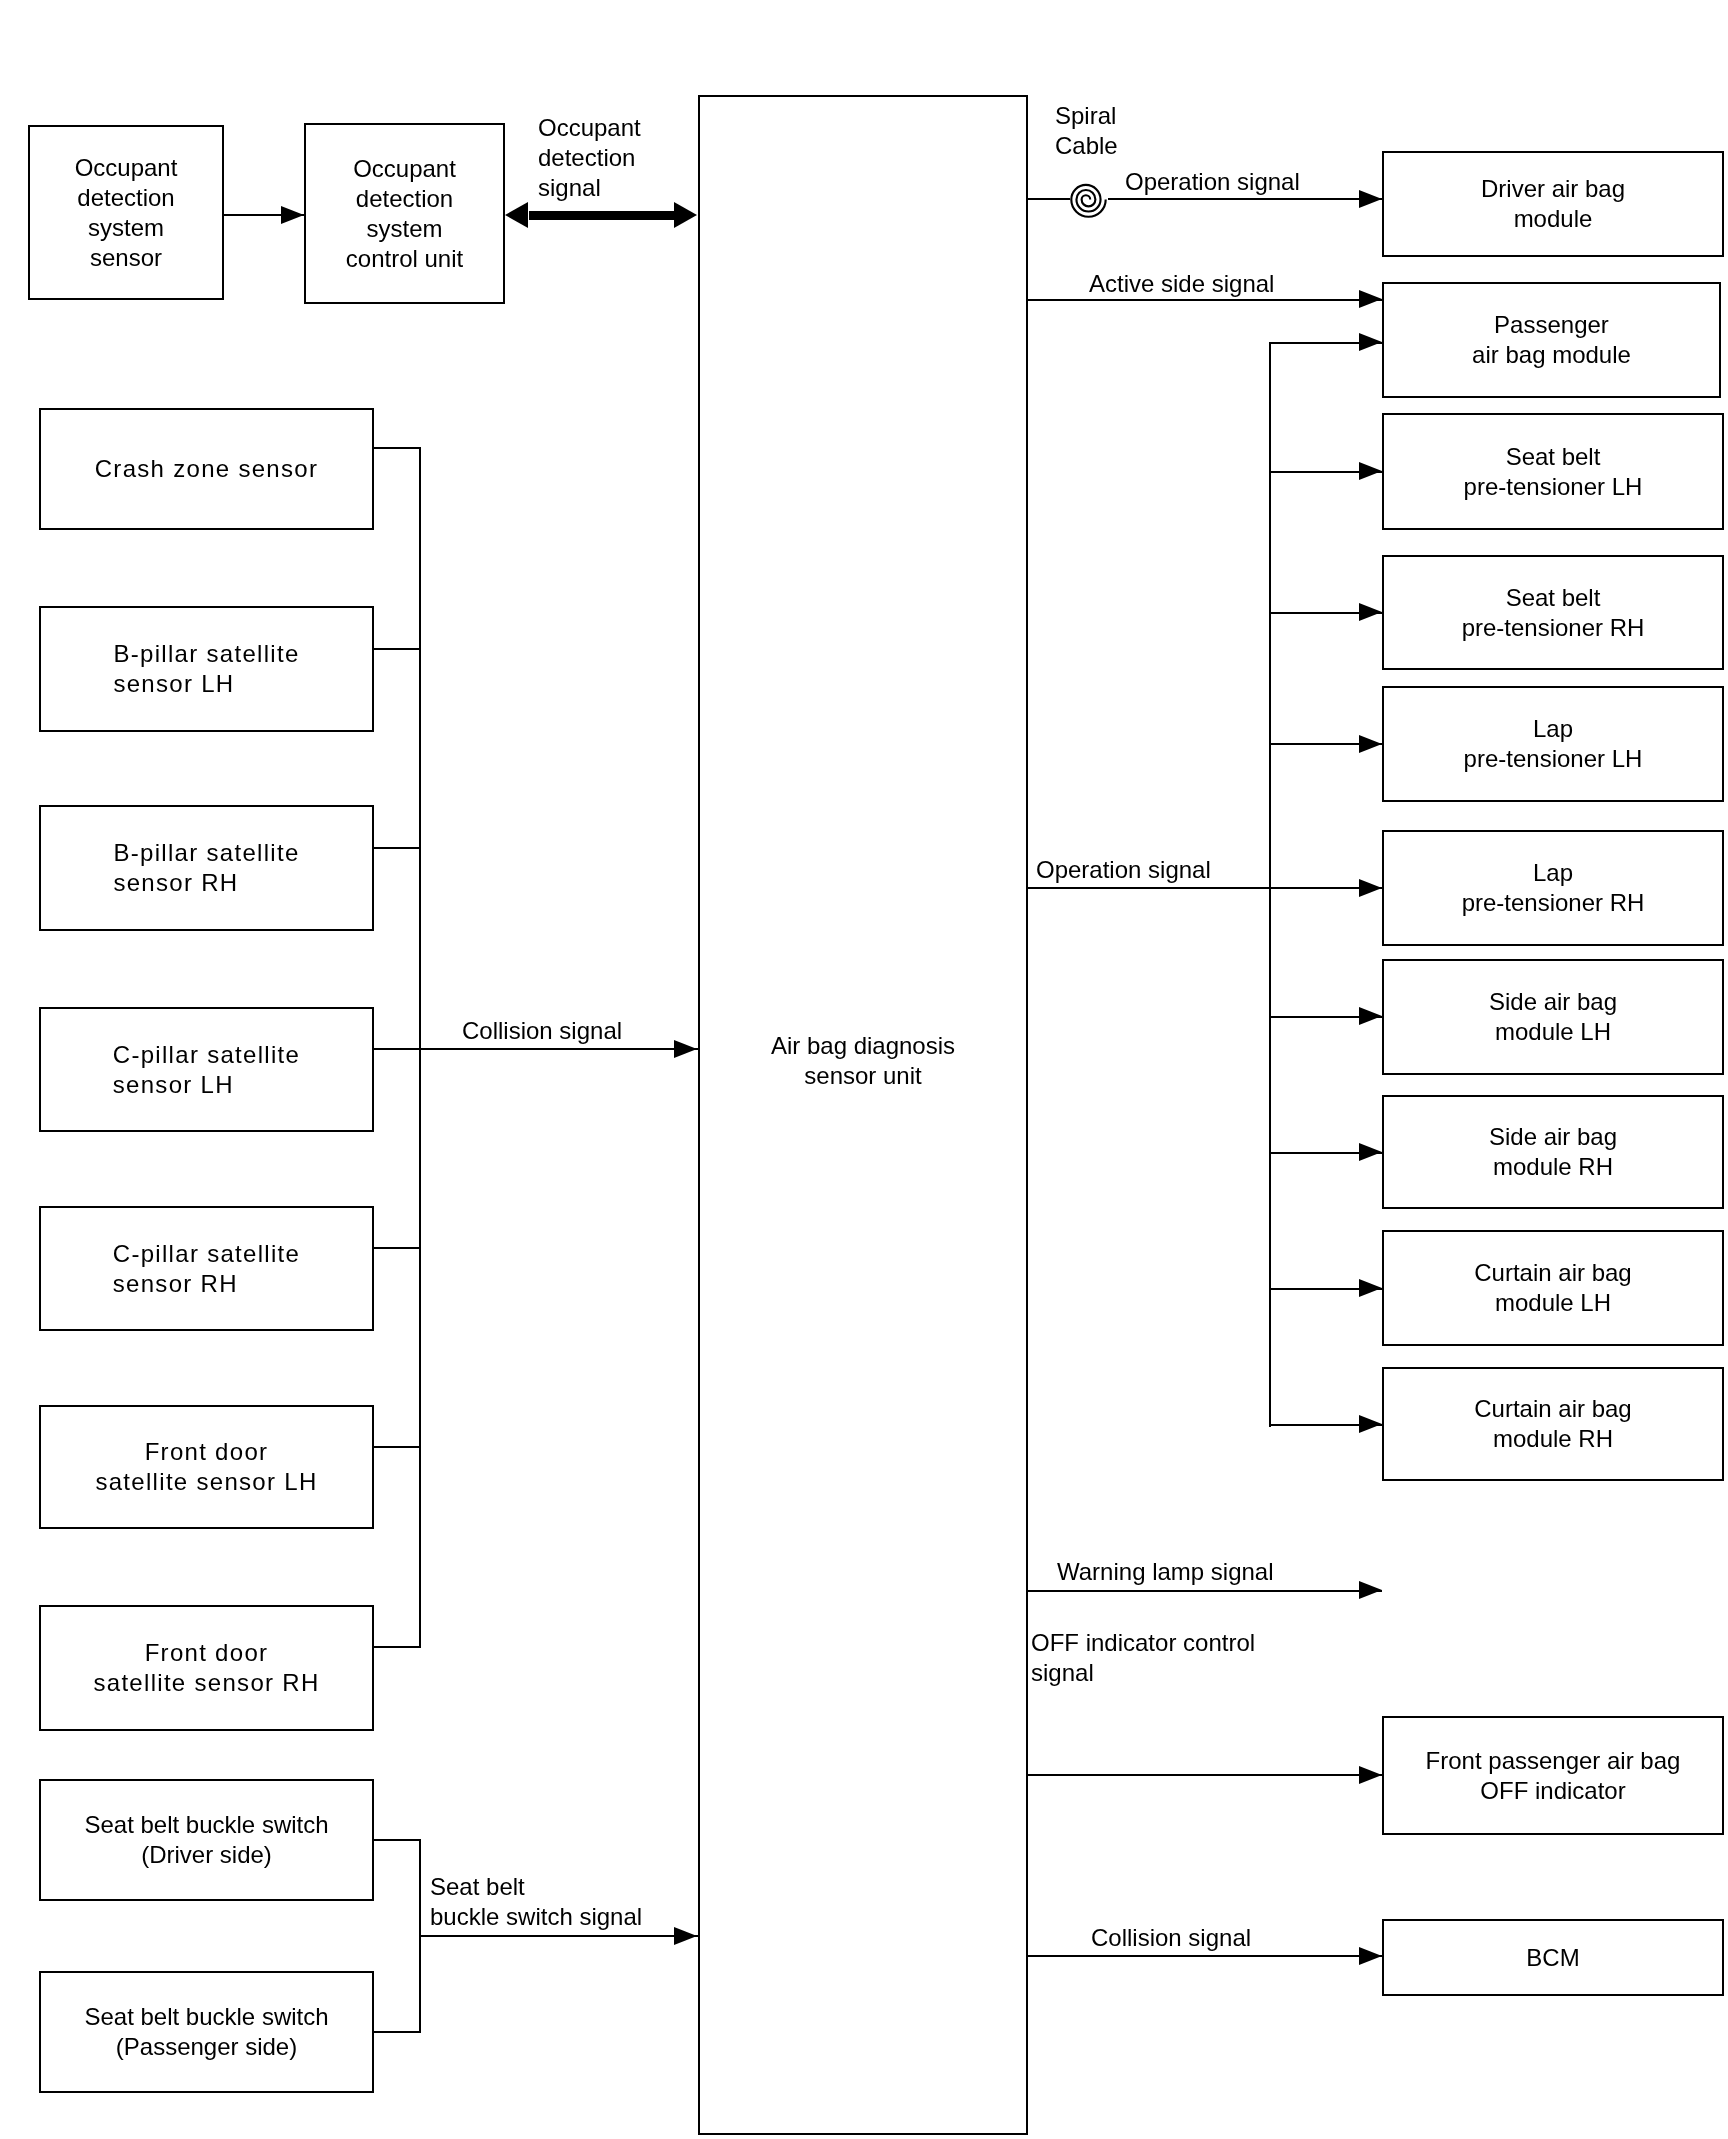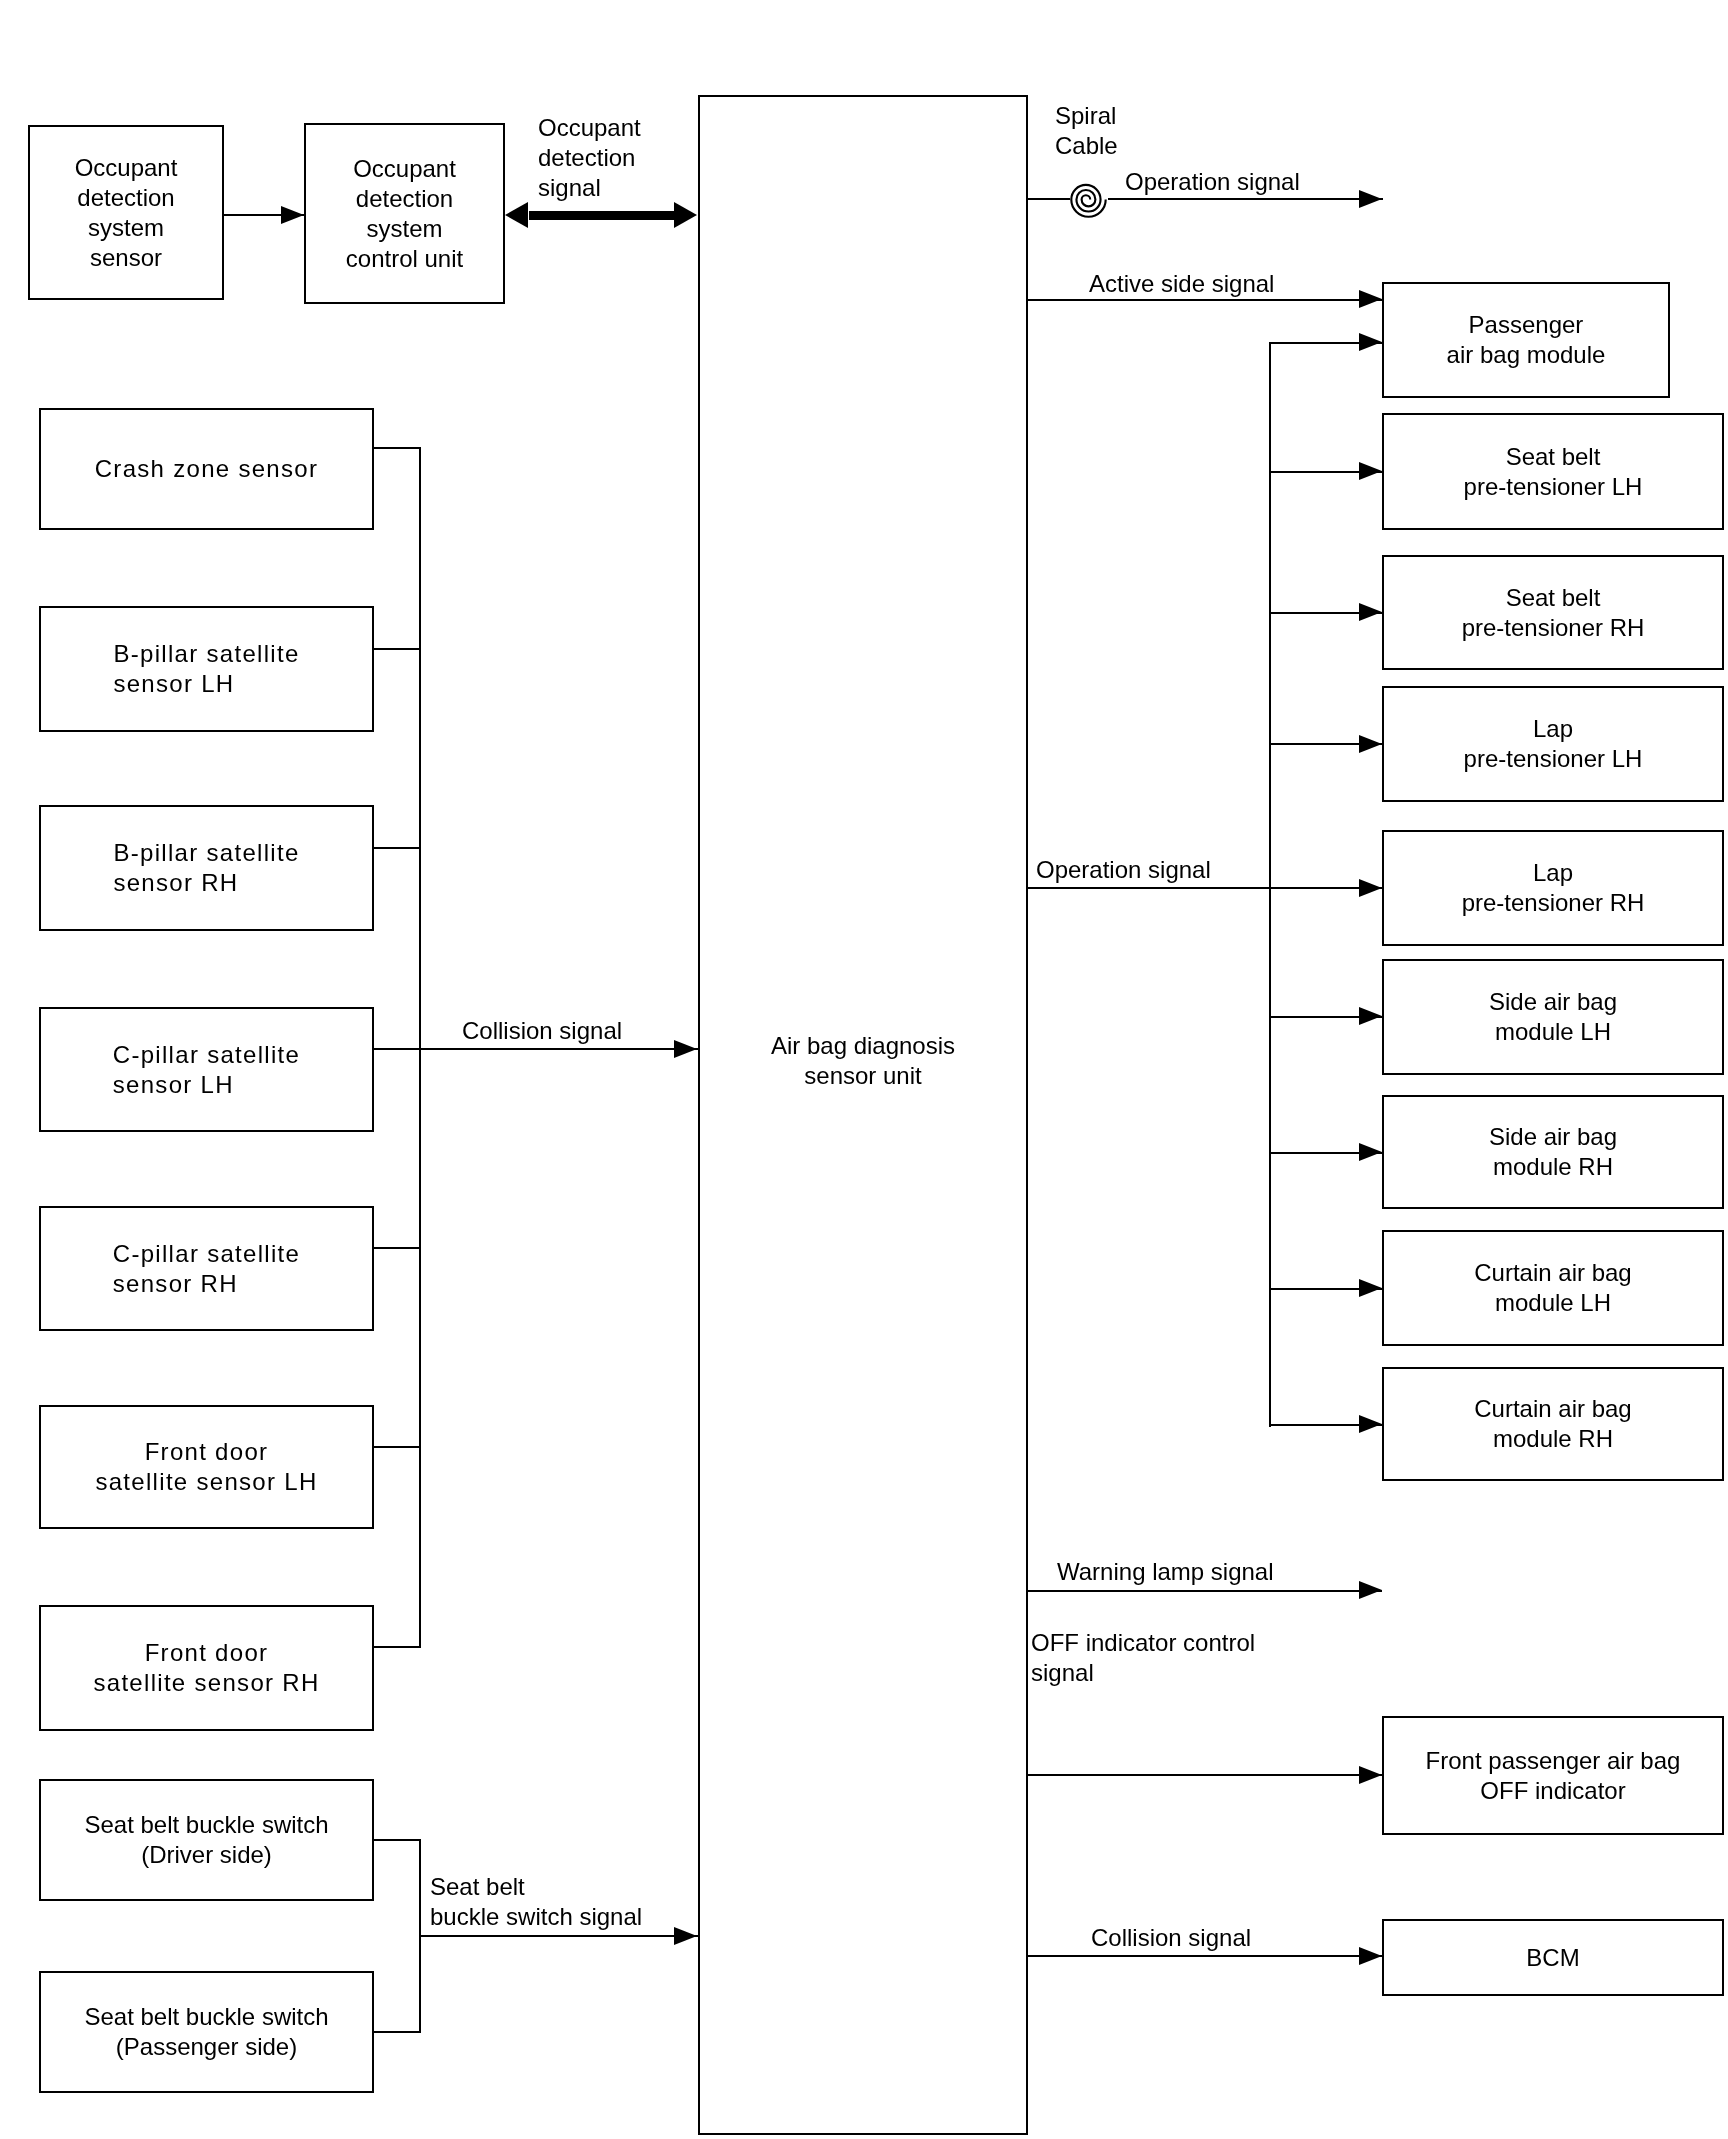--- a/index.html
+++ b/index.html
@@ -78,21 +78,25 @@
   <div class="box" style="left:39px;top:1971px;width:335px;height:122px">
       <span data-bind="boxes.seat_belt_buckle_switch_passenger">Seat belt buckle switch
 (Passenger side)</span>
     </div>
 
   <div class="box main" style="left:698px;top:95px;width:330px;height:2040px">
     <span class="main-label" data-bind="boxes.air_bag_diagnosis_sensor_unit">Air bag diagnosis
 sensor unit</span>
   </div>
 
-  <div class="box" style="left:1382px;top:282px;width:288px;height:116px">
+  <div class="box" style="left:1382px;top:151px;width:342px;height:106px">
+      <span data-bind="boxes.driver_air_bag_module">Driver air bag
+module</span>
+    </div>
+  <div class="box" style="left:1382px;top:282px;width:339px;height:116px">
       <span data-bind="boxes.passenger_air_bag_module">Passenger
 air bag module</span>
     </div>
   <div class="box" style="left:1382px;top:413px;width:342px;height:117px">
       <span data-bind="boxes.seat_belt_pre_tensioner_lh">Seat belt
 pre-tensioner LH</span>
     </div>
   <div class="box" style="left:1382px;top:555px;width:342px;height:115px">
       <span data-bind="boxes.seat_belt_pre_tensioner_rh">Seat belt
 pre-tensioner RH</span>

